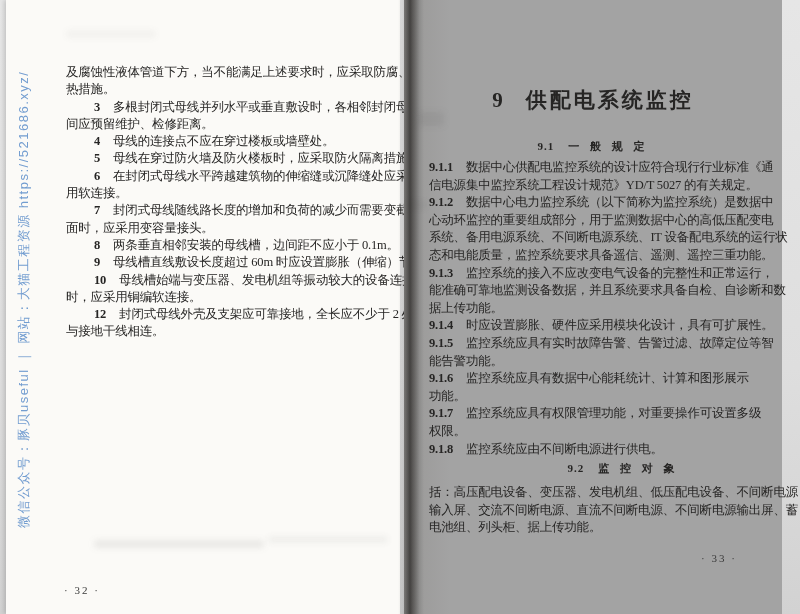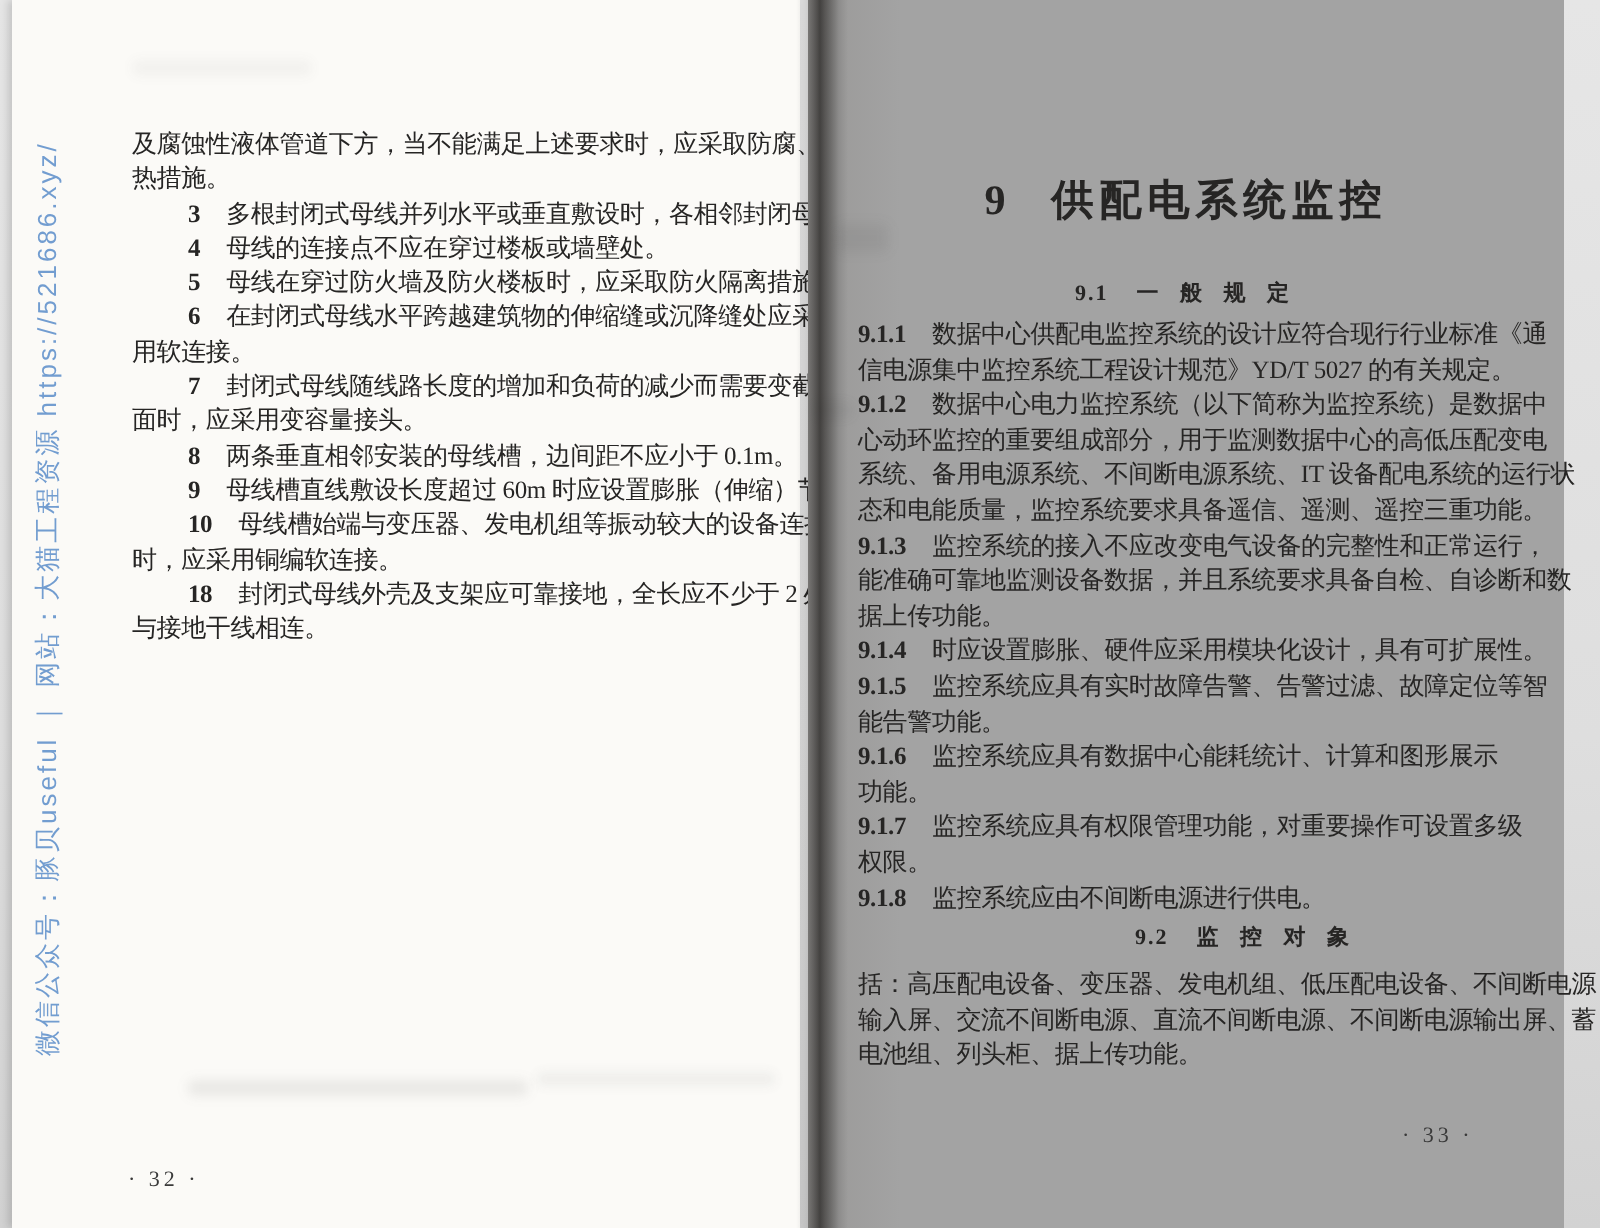--- a/index.html
+++ b/index.html
@@ -33,21 +33,21 @@
   .chapter-head .c-label{margin-right:20px;}
   .sec-head{
     position:absolute;left:0;width:100%;text-align:center;z-index:3;
     font-size:11px;font-weight:700;letter-spacing:4px;white-space:nowrap;
   }
   .sec-head .s-label{margin-right:14px;letter-spacing:1px;}
   .sec1{top:139px;}
   .sec2{top:461px;padding-left:30px;}
   .pagenum{position:absolute;z-index:3;font-size:11px;letter-spacing:2px;color:#3a3a3a;white-space:nowrap;}
   .pagenum-left{left:58px;top:556px;margin-top:28px;}
-  .pagenum-right{left:297px;top:552px;margin-top:10px;}
+  .pagenum-right{left:297px;top:552px;}
   .wm{
     position:absolute;white-space:nowrap;z-index:2;
     font-family:"Liberation Sans","DejaVu Sans",sans-serif;
     font-size:13px;letter-spacing:1.5px;color:#5b8fd0;
     transform:rotate(-90deg);transform-origin:0 0;
     mix-blend-mode:multiply;opacity:0.85;
   }
   .wm-left{left:9px;top:528px;}
   .smudge{position:absolute;z-index:1;background:rgba(80,80,80,0.10);filter:blur(3px);border-radius:3px;}
   .sm1{left:88px;top:540px;width:170px;height:8px;}
@@ -60,31 +60,32 @@
 <body>
 
 <div class="page page-left">
   <div class="smudge sm1"></div>
   <div class="smudge sm2"></div>
   <div class="smudge sm5"></div>
   <div class="content content-left ink">
       <div class="tl"><span>及腐蚀性液体管道下方，当不能满足上述要求时，应采取防腐、隔</span></div>
       <div class="tl"><span>热措施。</span></div>
       <div class="tl ind"><b class="num">3</b><span>多根封闭式母线并列水平或垂直敷设时，各相邻封闭母线</span></div>
+      <div class="tl"><span>间应预留维护、检修距离。</span></div>
       <div class="tl ind"><b class="num">4</b><span>母线的连接点不应在穿过楼板或墙壁处。</span></div>
       <div class="tl ind"><b class="num">5</b><span>母线在穿过防火墙及防火楼板时，应采取防火隔离措施。</span></div>
       <div class="tl ind"><b class="num">6</b><span>在封闭式母线水平跨越建筑物的伸缩缝或沉降缝处应采</span></div>
       <div class="tl"><span>用软连接。</span></div>
       <div class="tl ind"><b class="num">7</b><span>封闭式母线随线路长度的增加和负荷的减少而需要变截</span></div>
       <div class="tl"><span>面时，应采用变容量接头。</span></div>
       <div class="tl ind"><b class="num">8</b><span>两条垂直相邻安装的母线槽，边间距不应小于 0.1m。</span></div>
       <div class="tl ind"><b class="num">9</b><span>母线槽直线敷设长度超过 60m 时应设置膨胀（伸缩）节。</span></div>
       <div class="tl ind"><b class="num">10</b><span>母线槽始端与变压器、发电机组等振动较大的设备连接</span></div>
       <div class="tl"><span>时，应采用铜编软连接。</span></div>
-      <div class="tl ind"><b class="num">18</b><span>封闭式母线外壳及支架应可靠接地，全长应不少于 2 处</span></div>
+      <div class="tl ind"><b class="num">12</b><span>封闭式母线外壳及支架应可靠接地，全长应不少于 2 处</span></div>
       <div class="tl"><span>与接地干线相连。</span></div>
     </div>
   <div class="pagenum pagenum-left">· 32 ·</div>
   <div class="wm wm-left">微信公众号：豚贝useful ｜ 网站：大猫工程资源 https://521686.xyz/</div>
 </div>
 
 <div class="gutter"></div>
 
 <div class="page page-right">
   <div class="smudge sm3"></div>

